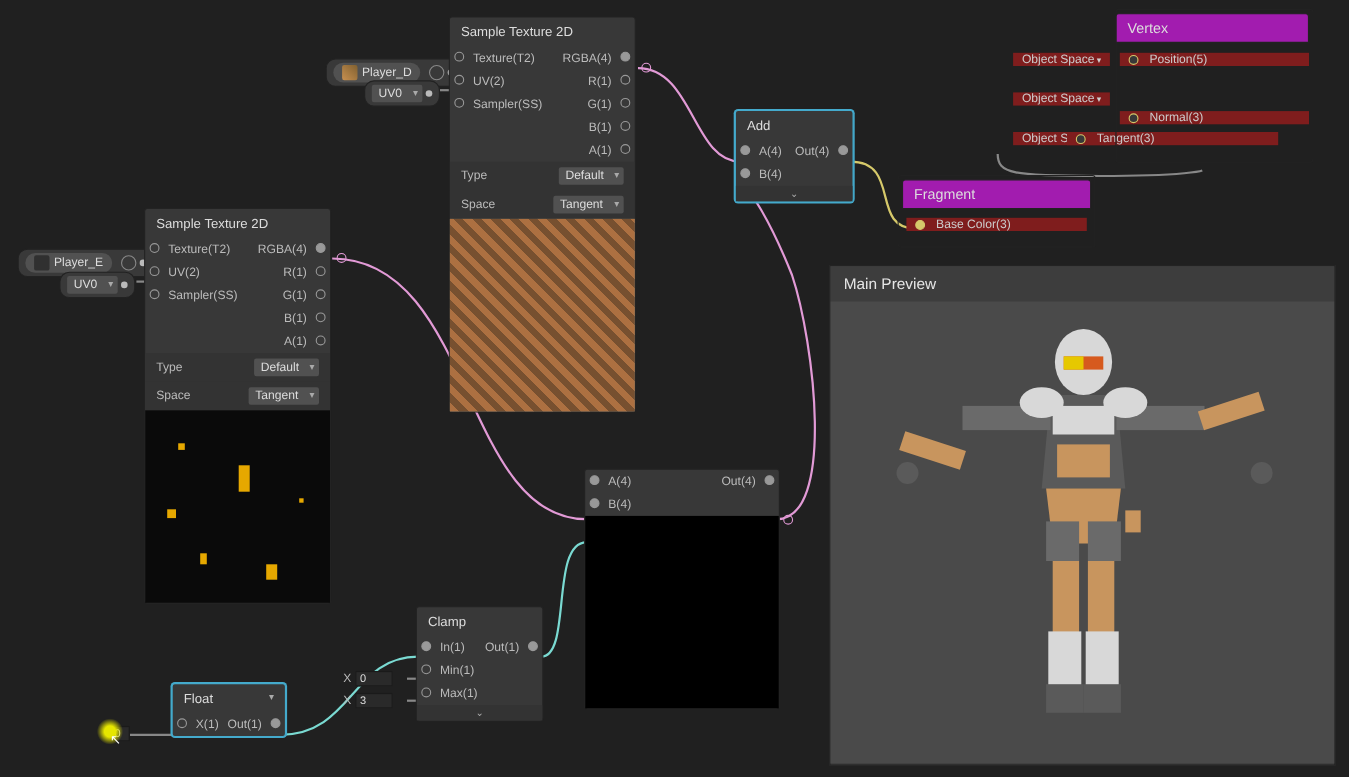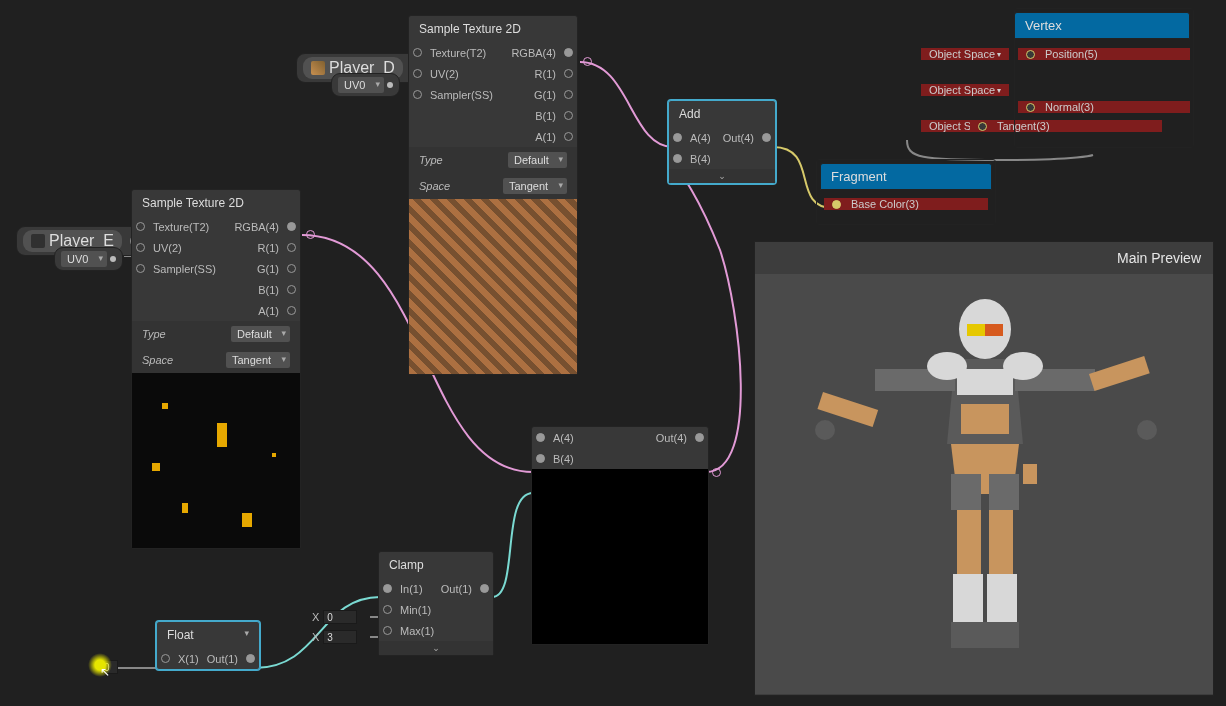--- a/index.html
+++ b/index.html
@@ -8,40 +8,40 @@
 .node.selected { border:1px solid #44aacc; box-shadow:0 0 0 1px #44aacc; }
 .node-header { padding:6px 10px; font-size:12px; color:#ddd; }
 .port-row { display:flex; align-items:center; justify-content:space-between; height:21px; padding:0 4px; }
 .port-label { color:#bbb; padding:0 4px; }
 .port { width:9px; height:9px; border-radius:50%; border:1.5px solid #999; background:#383838; display:inline-block; position:relative; }
 .port.in { margin-right:4px; }
 .port.out { margin-left:4px; }
 .port.filled { background:#999; }
 .port-ext { position:absolute; width:9px; height:9px; border-radius:50%; border:1.5px solid #e29ad6; }
 .sect { padding:5px 10px; display:flex; align-items:center; justify-content:space-between; background:#333; }
-.sect label { color:#bbb;font-style:italic; }
+.sect label { color:#bbb; }
 .sel { background:#515151; color:#ddd; border:none; padding:2px 18px 2px 6px; font-size:11px; border-radius:2px; appearance:none; position:relative; }
 .sel-wrap { position:relative; display:inline-block; }
 .sel-wrap::after { content:"▾"; position:absolute; right:4px; top:2px; font-size:9px; color:#aaa; pointer-events:none; }
 .prop-node { position:absolute; background:#393939; display:flex; align-items:center; padding:3px 6px; border-radius:9px; border:1px solid #222; }
-.pill { background:#515151; border-radius:9px; padding:2px 8px; font-size:16px; color:#ddd; margin-right:4px; display:flex; align-items:center; }
+.pill { background:#515151; border-radius:9px; padding:2px 8px; font-size:11px; color:#ddd; margin-right:4px; display:flex; align-items:center; }
 .circle-btn { width:14px; height:14px; border-radius:50%; border:1px solid #888; display:inline-block; margin-left:4px; }
 .dot { width:6px; height:6px; background:#bbb; border-radius:50%; display:inline-block; margin-left:3px; }
 .chip { position:absolute; background:#7f1d1d; color:#ccc; padding:0 8px; font-size:11px; display:flex; align-items:center; }
 .chip .obj { margin-right:auto; }
 .preview { position:absolute; background:#000; }
-.preview-panel { position:absolute; background:#3d3d3d; border:1px solid #222;text-align:right; }
+.preview-panel { position:absolute; background:#3d3d3d; border:1px solid #222; }
 .preview-header { background:#3d3d3d; color:#e5e5e5; padding:8px 12px; font-size:14px; }
 .collapse-bar { height:14px; background:#333; display:flex; align-items:center; justify-content:center; color:#aaa; font-size:9px; cursor:pointer; }
 .field-box { position:absolute; display:flex; align-items:center; }
 .field-box span { color:#bbb; margin-right:4px; }
 .field-box .inp { background:#2a2a2a; border:1px solid #1a1a1a; color:#ddd; width:34px; height:14px; font-size:10px; padding:0 3px; }
 svg.wires { position:absolute; inset:0; width:1226px; height:706px; pointer-events:none; }
 .wires path { fill:none; stroke-width:2; }
-.title-chunk { position:absolute; background:#0369a1; border:1px solid #222; padding:5px 10px; color:#ddd; font-size:13px; border-radius:3px 3px 0 0; }
+.title-chunk { position:absolute; background:#a21caf; border:1px solid #222; padding:5px 10px; color:#ddd; font-size:13px; border-radius:3px 3px 0 0; }
 .tex-thumb { width:14px; height:14px; background:linear-gradient(45deg,#c89050,#806030); display:inline-block; margin-right:4px; border-radius:2px; }
 .tex-thumb.dark { background:#303030; }
 .cursor-fx { position:absolute; width:24px; height:24px; border-radius:50%; background:radial-gradient(circle,#e6e600 30%,rgba(230,230,0,0) 70%); }
 </style>
 </head>
 <body>
 
 <svg class="wires">
 
   <path d="M400 62 C405 62 405 62 410 62" stroke="#888"></path>

